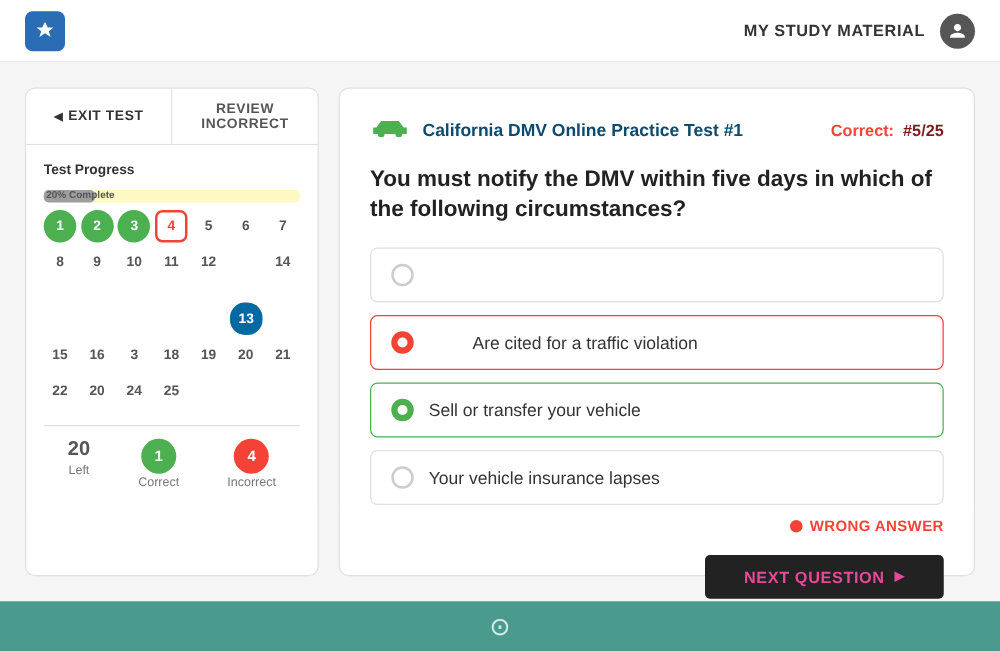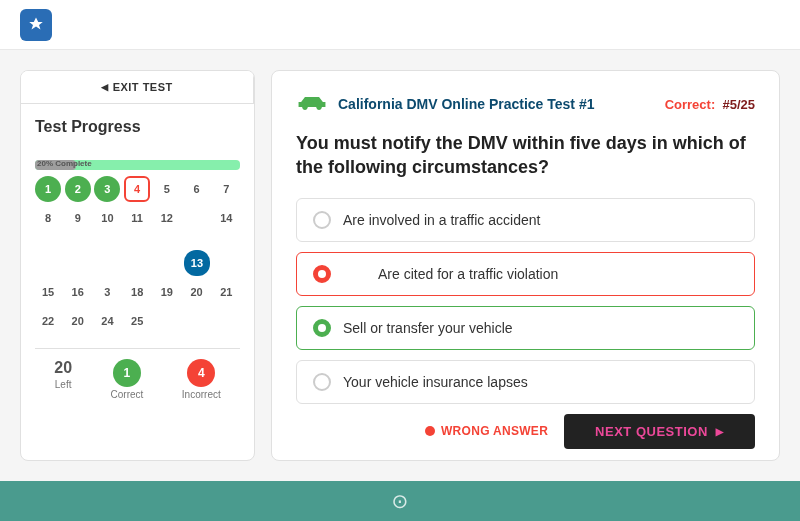--- a/index.html
+++ b/index.html
@@ -88,27 +88,27 @@
       font-size: 9px;
     }
     .btn-review {
       color: #555;
     }
 
     .progress-section {
       padding: 14px 14px 10px;
     }
     .progress-title {
-      font-size: 16px;
+      font-size: 11px;
       font-weight: 600;
       color: #333;
-      margin-bottom: 24px;
+      margin-bottom: 10px;
     }
     .progress-bar-wrap {
-      background: #86efac;
+      background: #fef9c3;
       border-radius: 4px;
       height: 10px;
       margin-bottom: 6px;
       position: relative;
     }
     .progress-label {
       position: absolute;
       left: 2px;
       top: -1px;
       font-size: 8px;
@@ -261,24 +261,25 @@
     .radio-circle.filled-green {
       background: #4caf50;
       border-color: #4caf50;
     }
     .radio-circle-dot {
       width: 8px; height: 8px; background: white; border-radius: 50%;
     }
 
     .bottom-row {
       display: flex;
-      align-items: center;
+      align-items: flex-end;
       justify-content: flex-end;
       margin-top: auto;
       gap: 16px;
+      flex-direction: column;
     }
     .wrong-answer-badge {
       display: flex;
       align-items: center;
       gap: 6px;
       font-size: 12px;
       font-weight: 600;
       color: #f44336;
       letter-spacing: 0.3px;
     }
@@ -304,27 +305,36 @@
   </style>
 </head>
 <body>
 
 <div class="header">
   <div class="header-logo">
     <svg width="18" height="18" viewBox="0 0 24 24" fill="white">
       <path d="M12 2L9 8H3l5 4-2 6 6-4 6 4-2-6 5-4h-6z"></path>
     </svg>
   </div>
+  <div class="header-right">
+    <span>MY STUDY MATERIAL</span>
+    <div class="header-user-icon">
+      <svg width="14" height="14" viewBox="0 0 24 24" fill="white">
+        <path d="M12 12c2.7 0 5-2.3 5-5s-2.3-5-5-5-5 2.3-5 5 2.3 5 5 5zm0 2c-3.3 0-10 1.7-10 5v2h20v-2c0-3.3-6.7-5-10-5z"></path>
+      </svg>
+    </div>
+  </div>
 </div>
 
 <div class="main-content">
 
   <div class="left-panel">
     <div class="btn-row">
       <button class="btn-exit">EXIT TEST</button>
+      <button class="btn-review">REVIEW INCORRECT</button>
     </div>
 
     <div class="progress-section">
       <div class="progress-title">Test Progress</div>
 
       <div class="progress-bar-wrap">
         <span class="progress-label">20% Complete</span>
         <div class="progress-bar-active"></div>
       </div>
 
@@ -389,21 +399,20 @@
         <span>Correct:</span>
         &nbsp;<span style="color:#7f1d1d;font-weight:700">#5/25</span>
       </div>
     </div>
 
     <div class="question-text">You must notify the DMV within five days in which of the following circumstances?</div>
 
     <div id="answer-options">
         <div class="answer-option">
           <div class="radio-circle"></div>
-          <span>Are involved in a traffic accident</span>
         </div>
         <div class="answer-option red-border">
           <div class="radio-circle filled-red">
             <div class="radio-circle-dot"></div>
           </div>
           <span>Are cited for a traffic violation</span>
         </div>
         <div class="answer-option green-border">
           <div class="radio-circle filled-green">
             <div class="radio-circle-dot"></div>

